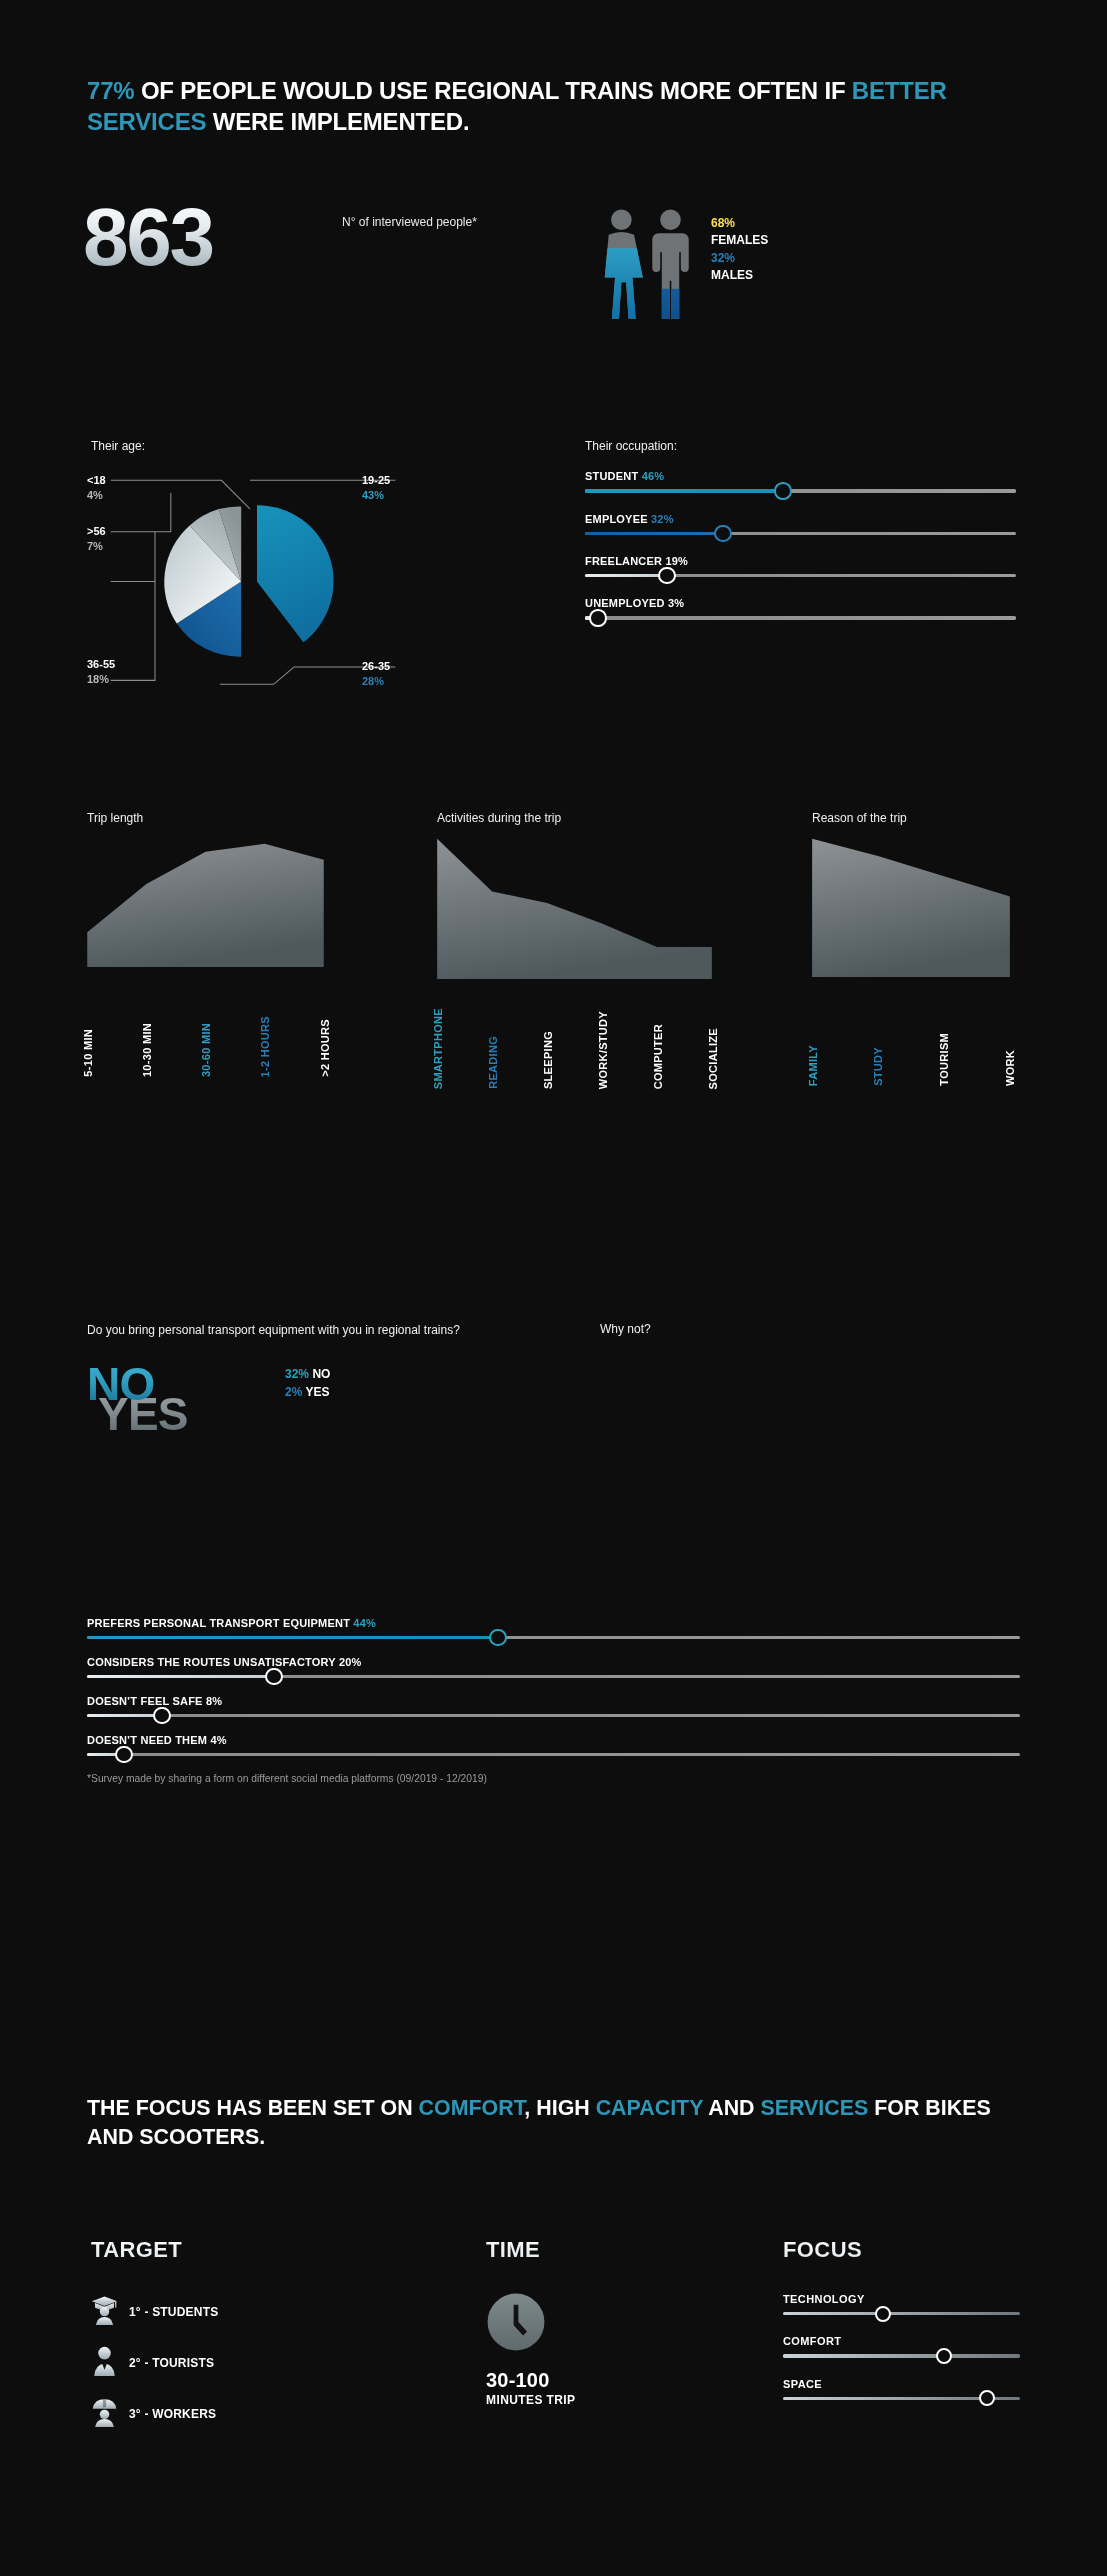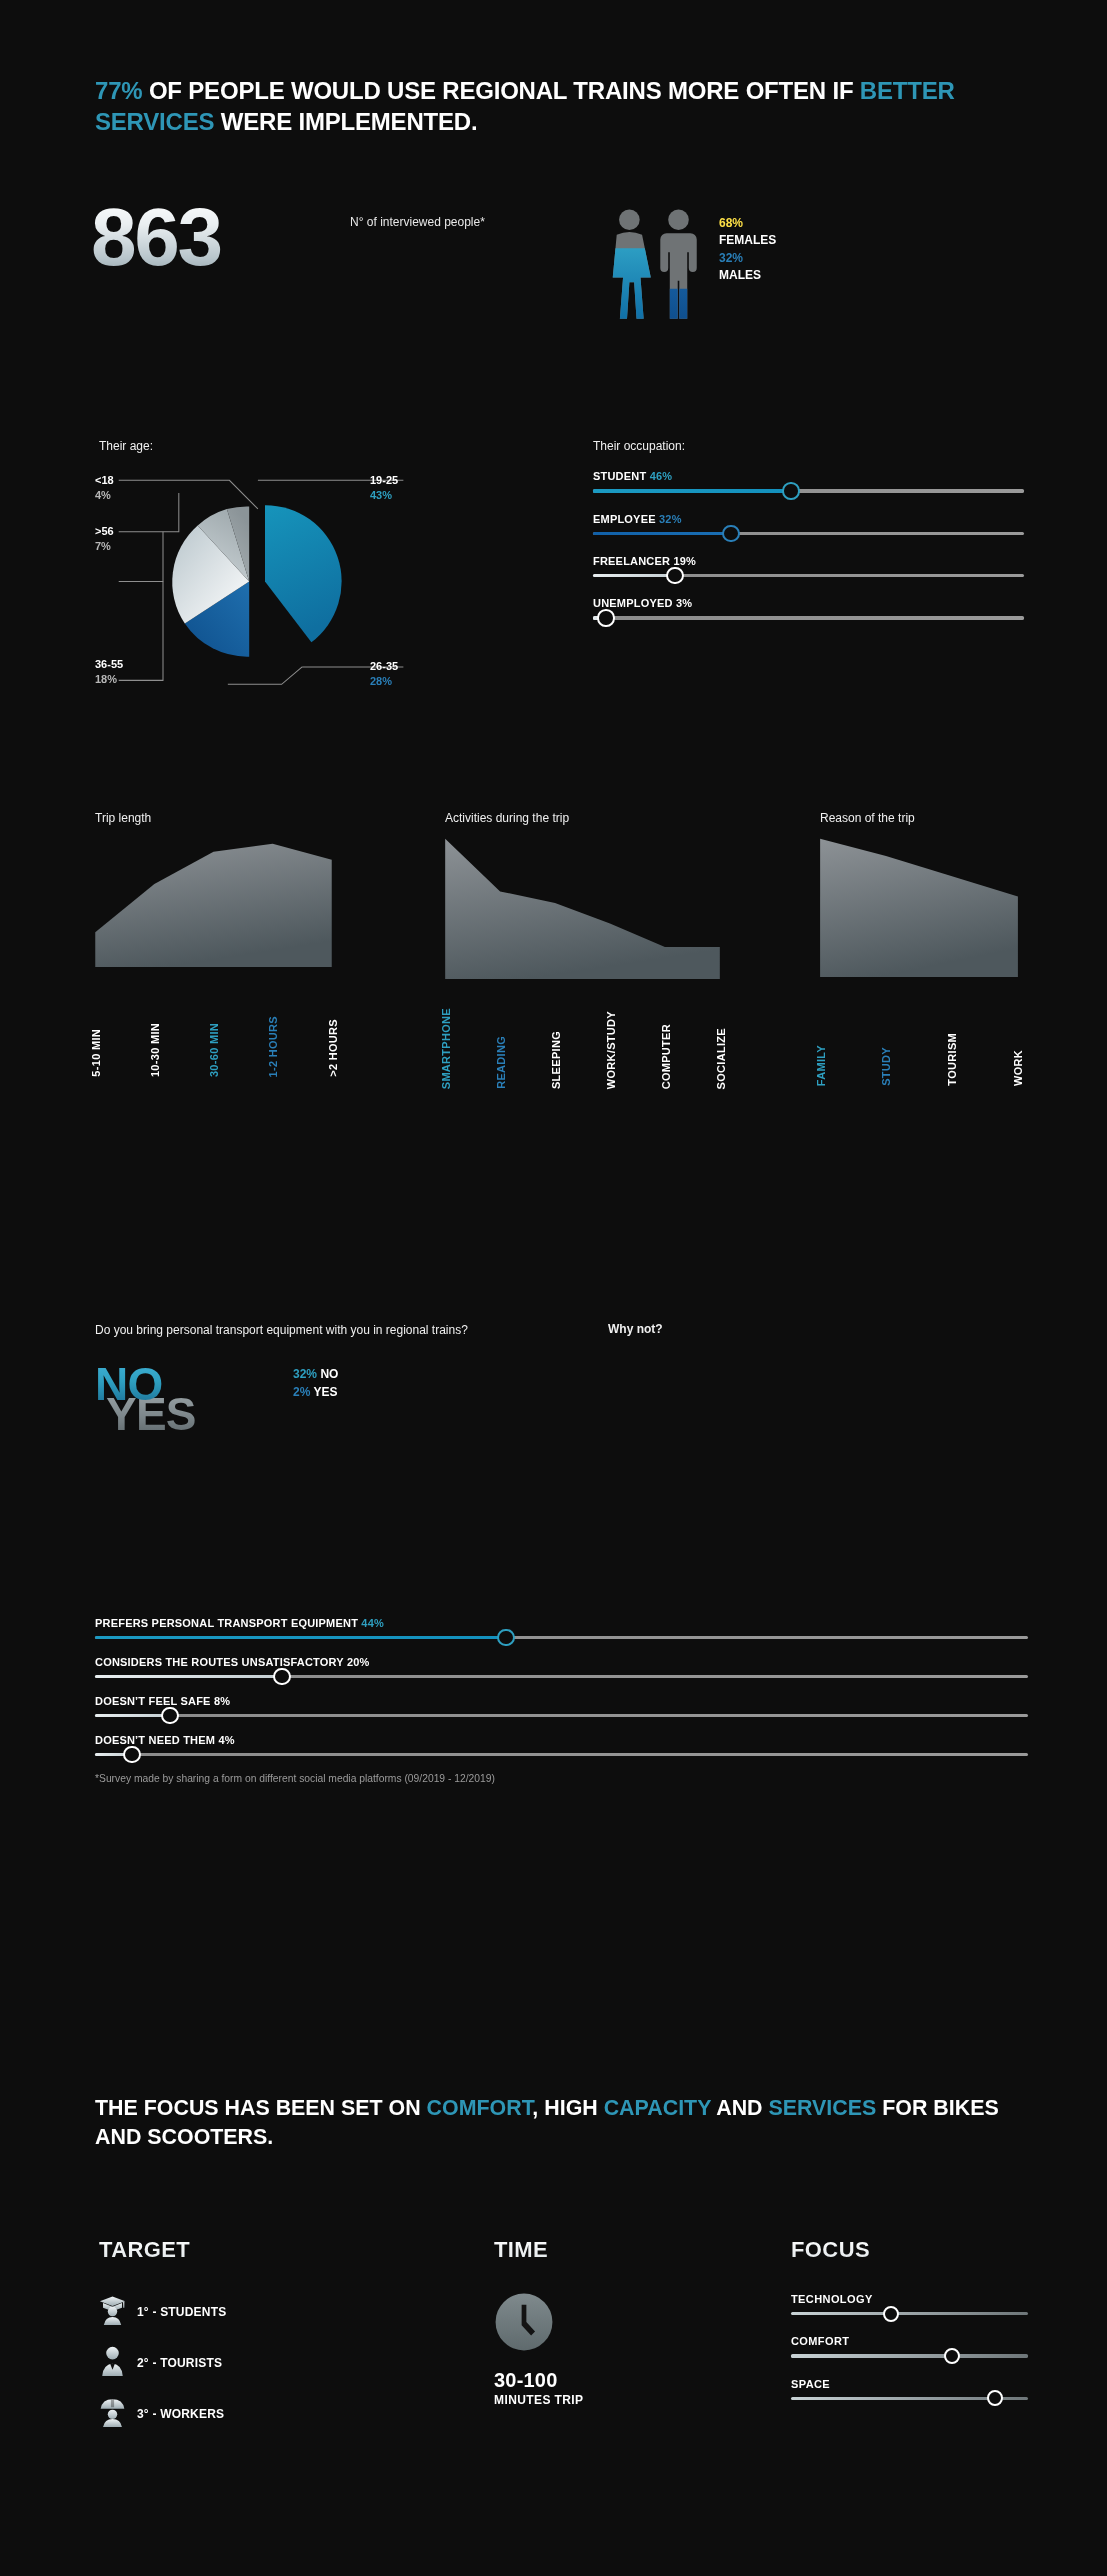--- a/index.html
+++ b/index.html
@@ -3,21 +3,21 @@
 <meta charset="utf-8">
 <style>
   * { margin:0; padding:0; box-sizing:border-box; }
   html,body { background:#000; }
   body {
     width:1107px; height:2576px; position:relative;
     background:#0d0d0d;
     font-family:"Liberation Sans", sans-serif;
     color:#ffffff; overflow:hidden;
   }
-  .page { position:absolute; inset:0; padding:8px 87px;margin-left:8px; }
+  .page { position:absolute; inset:0; padding:8px 87px; }
 
   
   .headline {
     position:absolute; left:87px; top:75px; width:933px;
     font-size:24px; font-weight:bold; line-height:1.30;
     letter-spacing:-0.2px; text-transform:uppercase;
   }
   .tl { color:#2e96b6; }
 
   
@@ -100,21 +100,21 @@
     left:11px; top:30px; z-index:1;
     background:linear-gradient(180deg,#9aa3a6 0%,#7d878b 55%,#5d676b 100%);
     -webkit-background-clip:text; background-clip:text; color:transparent;
   }
   .noyes-legend { position:absolute; left:198px; top:4.7px; font-size:12px; font-weight:bold; line-height:1.5; }
   .noyes-legend .a { color:#2e9fc0; }
   .noyes-legend .b { color:#2a7fb8; }
 
   
   .quotes { position:absolute; left:600px; top:1322px; width:419px; }
-  .quotes .sect-label { margin-bottom:27px;font-weight:bold; }
+  .quotes .sect-label { margin-bottom:27px; }
   .quote { font-size:11.5px; font-style:italic; line-height:1.55; margin-bottom:17.4px; color:#fff; }
   .quote .hl { color:#2e96b6; font-weight:bold; font-style:italic; }
 
   
   .why { position:absolute; left:87px; top:1617px; width:933px; }
   .why .sect-label { margin-bottom:17.4px; }
   .why-row { margin-bottom:16.6px; }
   .footnote { font-size:10.3px; color:#9b9b9b; margin-top:9.5px; }
 
   

